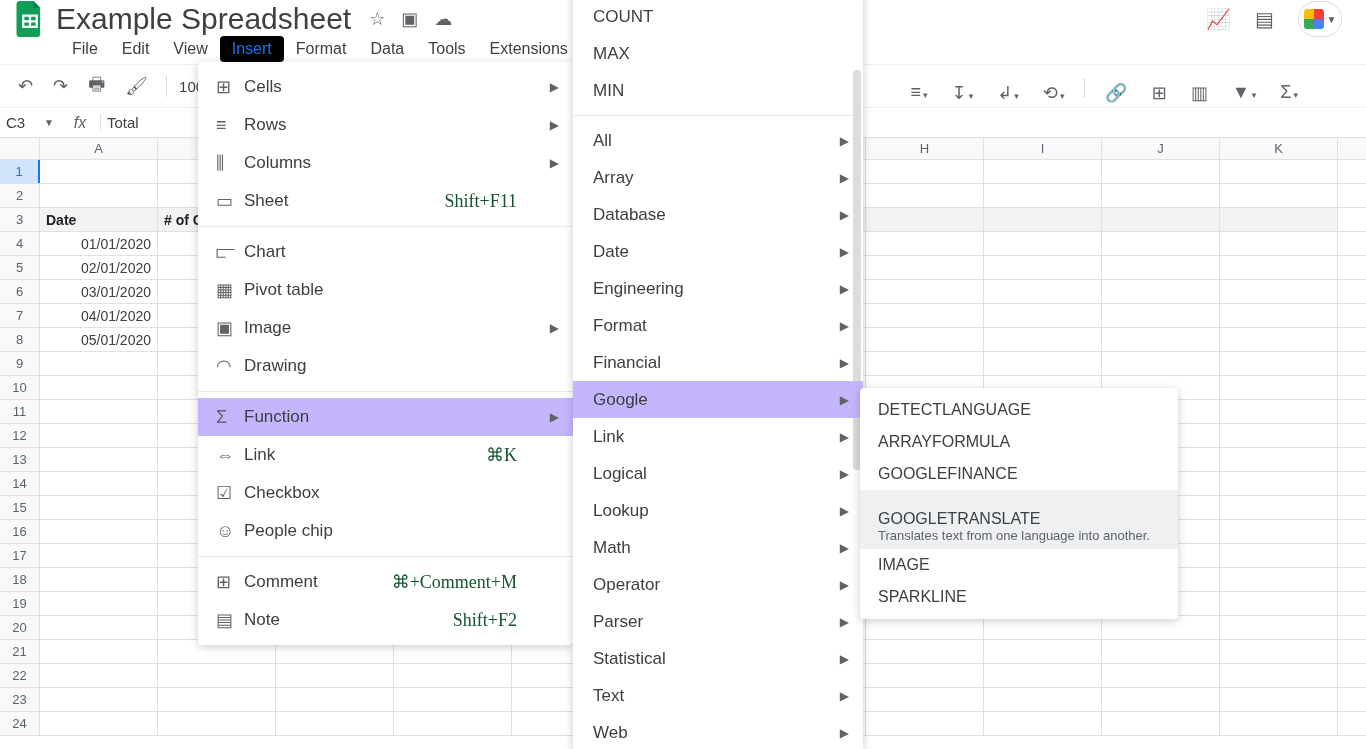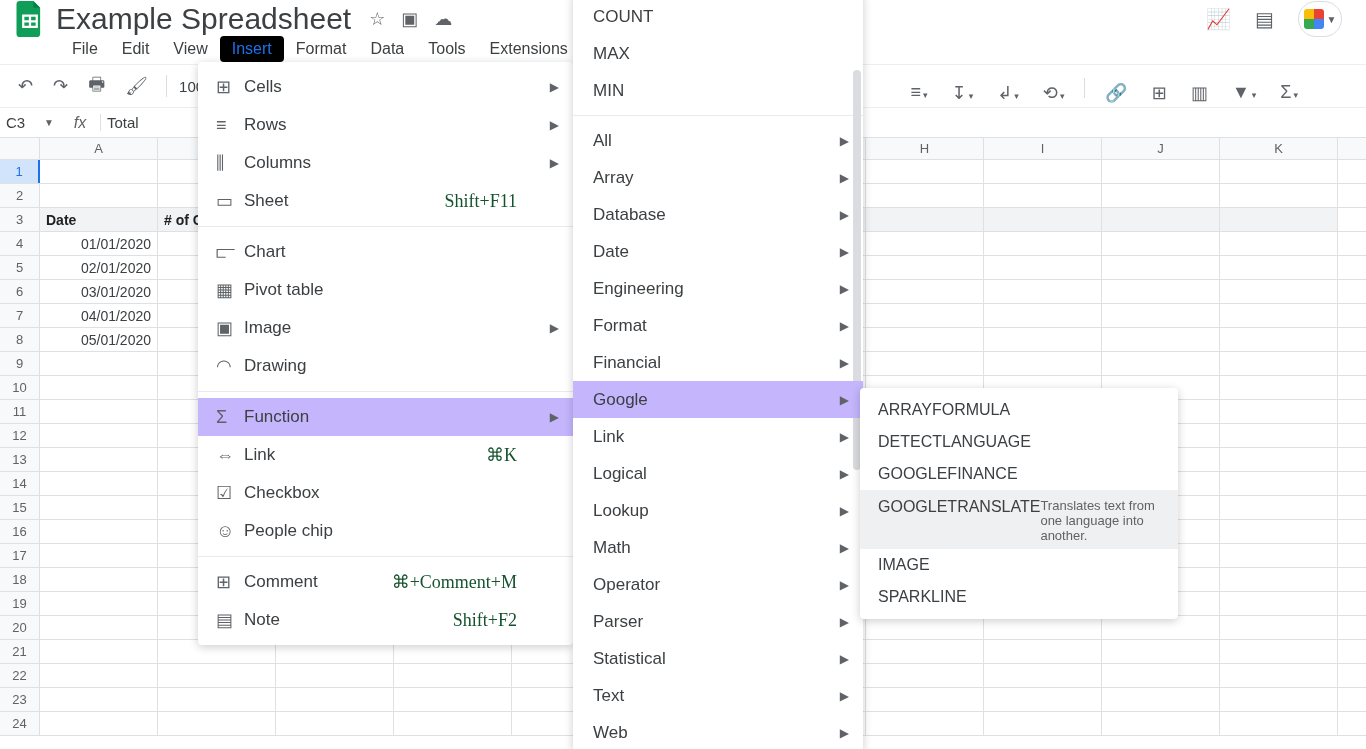--- a/index.html
+++ b/index.html
@@ -50,21 +50,21 @@
   .menu .item.hl { background:#c4b5fd; }
   .menu .item .mic { width:28px; color:#5f6368; font-size:18px; }
   .menu .item .lbl { flex:1; }
   .menu .item .kbd { color:#14532d; font-size:18px;font-family:Liberation Serif, serif; }
   .menu .item .sub { position:absolute; right:14px; color:#5f6368; font-size:12px; }
   .menu .divider { height:1px; background:#e8eaed; margin:6px 0; }
   .menu2 { left:573px; top:-8px; width:290px; max-height:760px; }
   .menu2 .item { height:37px; padding:0 40px 0 20px; font-size:17px; }
   .menu3 { left:860px; top:388px; width:318px; }
   .menu3 .item { height:32px; padding:0 18px; font-size:16px; }
-  .menu3 .item.hl { background:#eef0f2; flex-direction:row; align-items:flex-start; height:auto; padding-top:8px; padding-bottom:6px;}
+  .menu3 .item.hl { background:#eef0f2; flex-direction:column; align-items:flex-start; height:auto; padding-top:20px; padding-bottom:6px;}
   .menu3 .desc { font-size:13px; color:#5f6368; }
   .scrollbar { position:absolute; right:2px; top:78px; width:8px; height:400px; background:#dadce0; border-radius:4px; }
   .topright-tool { position:absolute; right:64px; top:78px; display:flex; gap:16px; color:#5f6368; }
   .topright-tool .ic { font-size:18px; cursor:pointer; padding:4px;}
   .topright-tool .ic .dd { font-size:9px; margin-left:2px;}
   .spacer-col { flex:1; }
 </style>
 </head>
 <body>
 
@@ -640,24 +640,24 @@
       <span class="sub">▶</span>
     </div>
     <div class="item">
       <span class="lbl">Web</span>
       <span class="sub">▶</span>
     </div>
   </div>
 
 <div class="menu menu3" id="menu3">
     <div class="item">
+      <span class="lbl">DETECTLANGUAGE</span>
+    </div>
+    <div class="item">
       <span class="lbl">ARRAYFORMULA</span>
-    </div>
-    <div class="item">
-      <span class="lbl">DETECTLANGUAGE</span>
     </div>
     <div class="item">
       <span class="lbl">GOOGLEFINANCE</span>
     </div>
     <div class="item hl">
       <span class="lbl">GOOGLETRANSLATE</span>
       <div class="desc">Translates text from one language into another.</div>
     </div>
     <div class="item">
       <span class="lbl">IMAGE</span>

